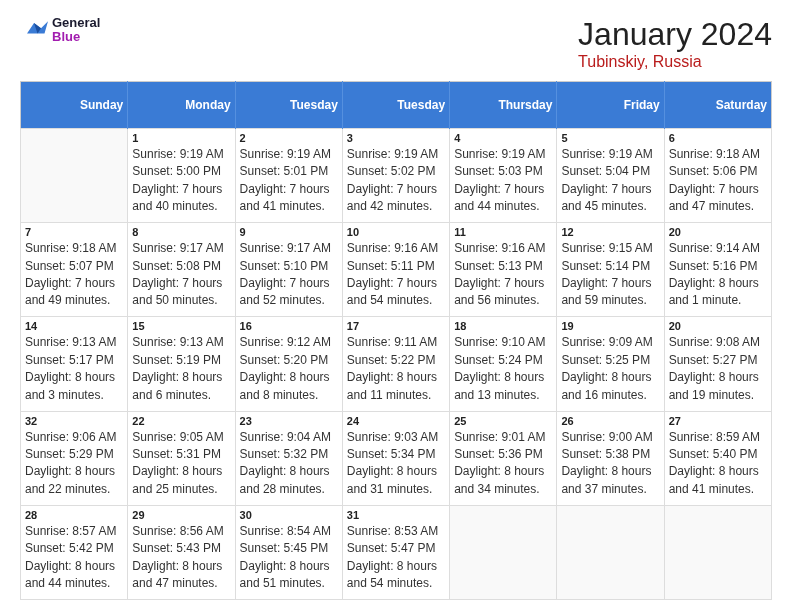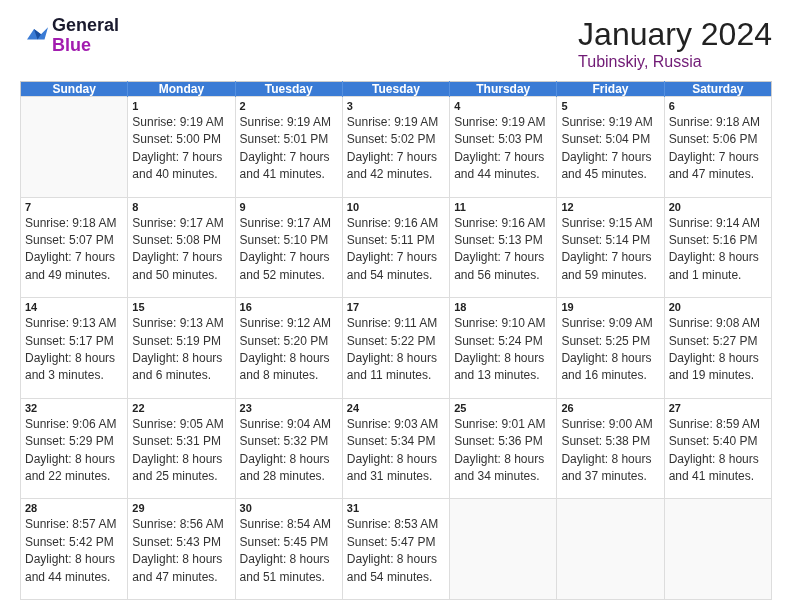--- a/index.html
+++ b/index.html
@@ -24,21 +24,21 @@
       margin-bottom: 10px;
     }
     .logo {
       display: flex;
       align-items: center;
       gap: 4px;
     }
     .logo-text {
       display: flex;
       flex-direction: column;
-      font-size: 18px;
+      font-size: 13px;
       font-weight: bold;
       line-height: 1.1;
       color: #1a1a2e;
     }
     .logo-text span:last-child {
       color: #a21caf;
     }
     .logo-bird {
       width: 28px;
       height: 28px;
@@ -47,36 +47,36 @@
       text-align: left;
     }
     .title-block h1 {
       font-size: 32px;
       font-weight: normal;
       color: #222;
     }
     .title-block h2 {
       font-size: 16px;
       font-weight: normal;
-      color: #701a75;
+      color: #b91c1c;
     }
     .calendar {
       flex: 1;
       border: 1px solid #ccc;
       border-collapse: collapse;
       width: 100%;
       table-layout: fixed;
     }
     .calendar thead tr th {
       background: #3a7bd5;
       color: #fff;
       font-size: 12px;
       font-weight: bold;
-      padding: 0 4px;
-      text-align: center;
+      padding: 16px 4px;
+      text-align: right;
       border-right: 1px solid #5590df;
       margin-left: 8px;
     }
     .calendar thead tr th:last-child {
       border-right: none;
     }
     .calendar tbody tr td {
       vertical-align: top;
       border: 1px solid #ddd;
       padding: 3px 4px;

